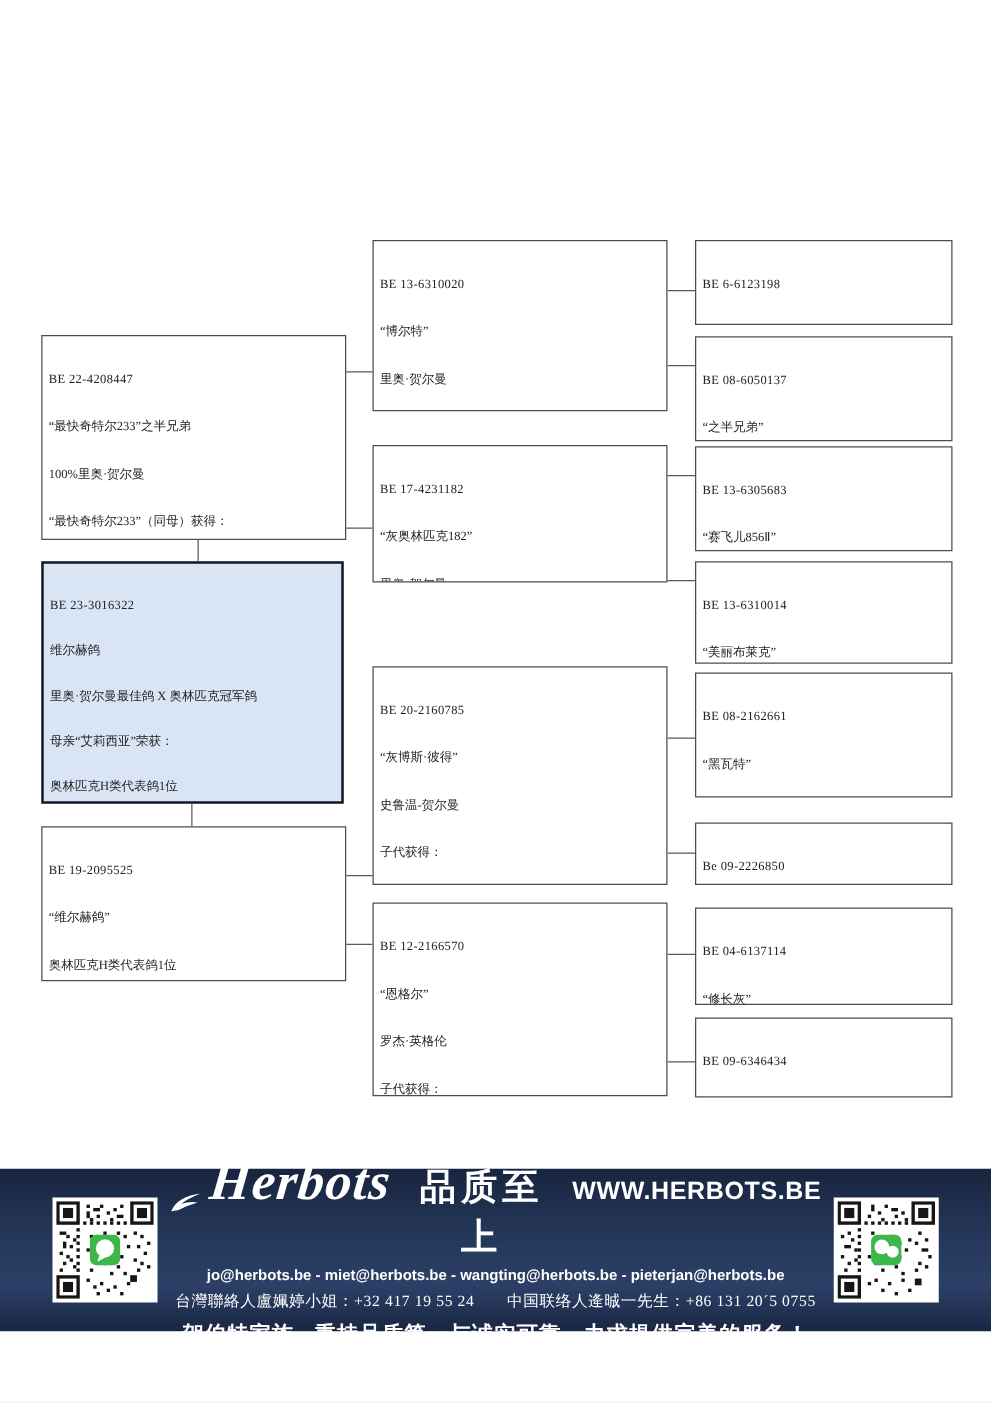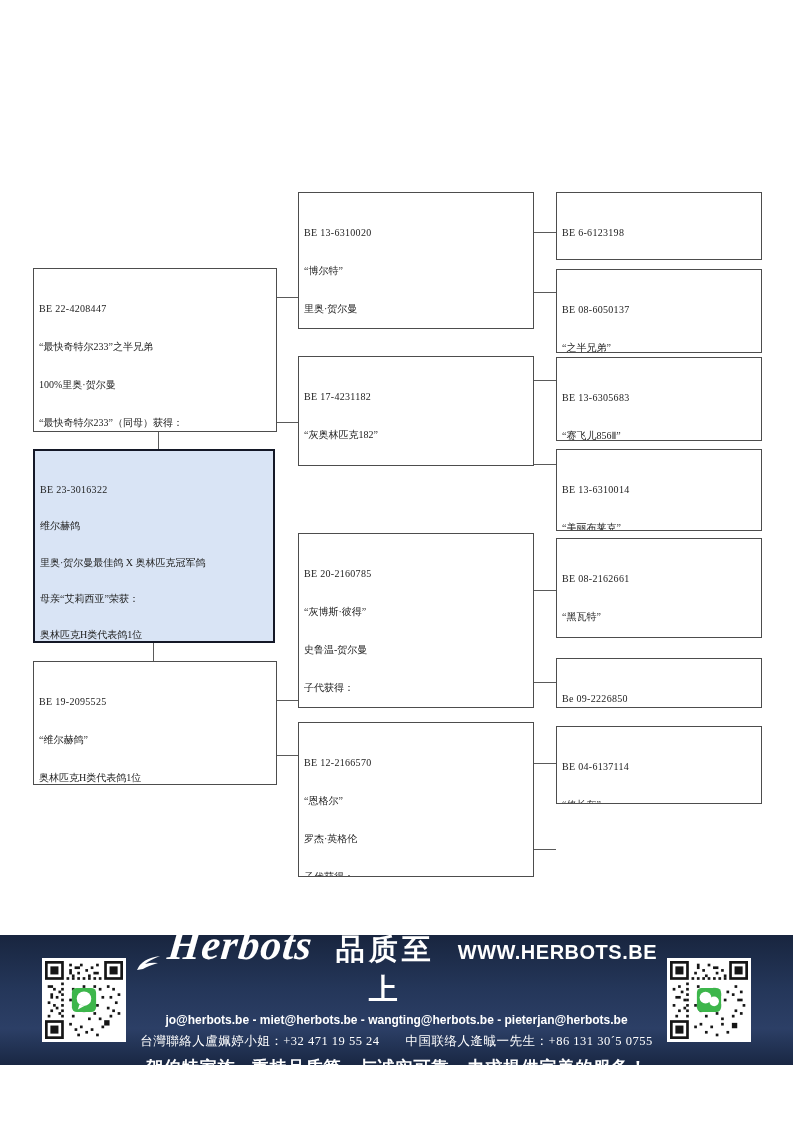--- a/index.html
+++ b/index.html
@@ -4,21 +4,21 @@
 <style>
   html,body { margin:0; padding:0; background:#e8e8e8; }
   .page {
     position:relative; width:793px; height:1122px; margin:0 auto;
     background:#ffffff; overflow:hidden;
     font-family:"Liberation Serif", serif; color:#222;
   }
   .box {
     position:absolute; box-sizing:border-box;
     border:1px solid #4d4d4d; background:#fff;
-    padding:9px 5px; font-size:10px; line-height:12.6px;
+    padding:4px 5px; font-size:10px; line-height:12.6px;
     white-space:pre; overflow:hidden;
   }
   .box.highlight { background:#d9e4f5; border:2px solid #141827; }
   .box.tight { line-height:12.1px; }
   .ln { height:auto; }
   .ln.ring { letter-spacing:0.3px; }
   .conn { position:absolute; background:#5a5a5a; }
 
   .footer {
     position:absolute; left:0; top:935px; width:793px; height:130px;
@@ -192,20 +192,27 @@
 
   <div class="box" style="left:556px;top:726px;width:206px;height:78px">
     <div class="ln ring">BE 04-6137114</div>
     <div class="ln">“修长灰”</div>
     
     
     
     
   </div>
 
+  <div class="box" style="left:556px;top:814px;width:206px;height:64px">
+    <div class="ln ring">BE 09-6346434</div>
+    
+    
+    
+    
+  </div>
 
   <div class="conn" style="left:277px;top:297px;width:21px;height:1px"></div>
   <div class="conn" style="left:277px;top:422px;width:21px;height:1px"></div>
   <div class="conn" style="left:158px;top:432px;width:1px;height:17px"></div>
   <div class="conn" style="left:153px;top:643px;width:1px;height:18px"></div>
   <div class="conn" style="left:277px;top:700px;width:21px;height:1px"></div>
   <div class="conn" style="left:277px;top:755px;width:21px;height:1px"></div>
   <div class="conn" style="left:534px;top:232px;width:22px;height:1px"></div>
   <div class="conn" style="left:534px;top:292px;width:22px;height:1px"></div>
   <div class="conn" style="left:534px;top:380px;width:22px;height:1px"></div>
@@ -316,21 +323,21 @@
         <span class="wing">
           <svg width="26" height="20" viewBox="0 0 26 20">
               <path d="M1 16 Q6 4 24 2 Q14 6 9 10 Q16 8 22 9 Q12 12 7 15 Z" fill="#ffffff"></path>
             </svg>
         </span>
         <span class="logo-text">Herbots</span>
         <span class="slogan">品质至上</span>
         <span class="website">WWW.HERBOTS.BE</span>
       </div>
       <div class="emails">jo@herbots.be - miet@herbots.be - wangting@herbots.be - pieterjan@herbots.be</div>
-      <div class="contacts">台灣聯絡人盧姵婷小姐：+32 471 19 55 24　　中国联络人逄晠一先生：+86 131 30´5 0755</div>
+      <div class="contacts">台灣聯絡人盧姵婷小姐：+32 417 19 55 24　　中国联络人逄晠一先生：+86 131 20´5 0755</div>
       <div class="tagline">贺伯特家族...秉持品质第一与诚实可靠，力求提供完美的服务！</div>
     </div>
 
     <div class="qr">
       <svg viewBox="0 0 29 29">
         <rect x="0" y="0" width="29" height="29" fill="#ffffff"></rect>
         <g fill="#161616">
           <rect x="0" y="0" width="7" height="7"></rect>
             <rect x="22" y="0" width="7" height="7"></rect>
             <rect x="0" y="22" width="7" height="7"></rect>

